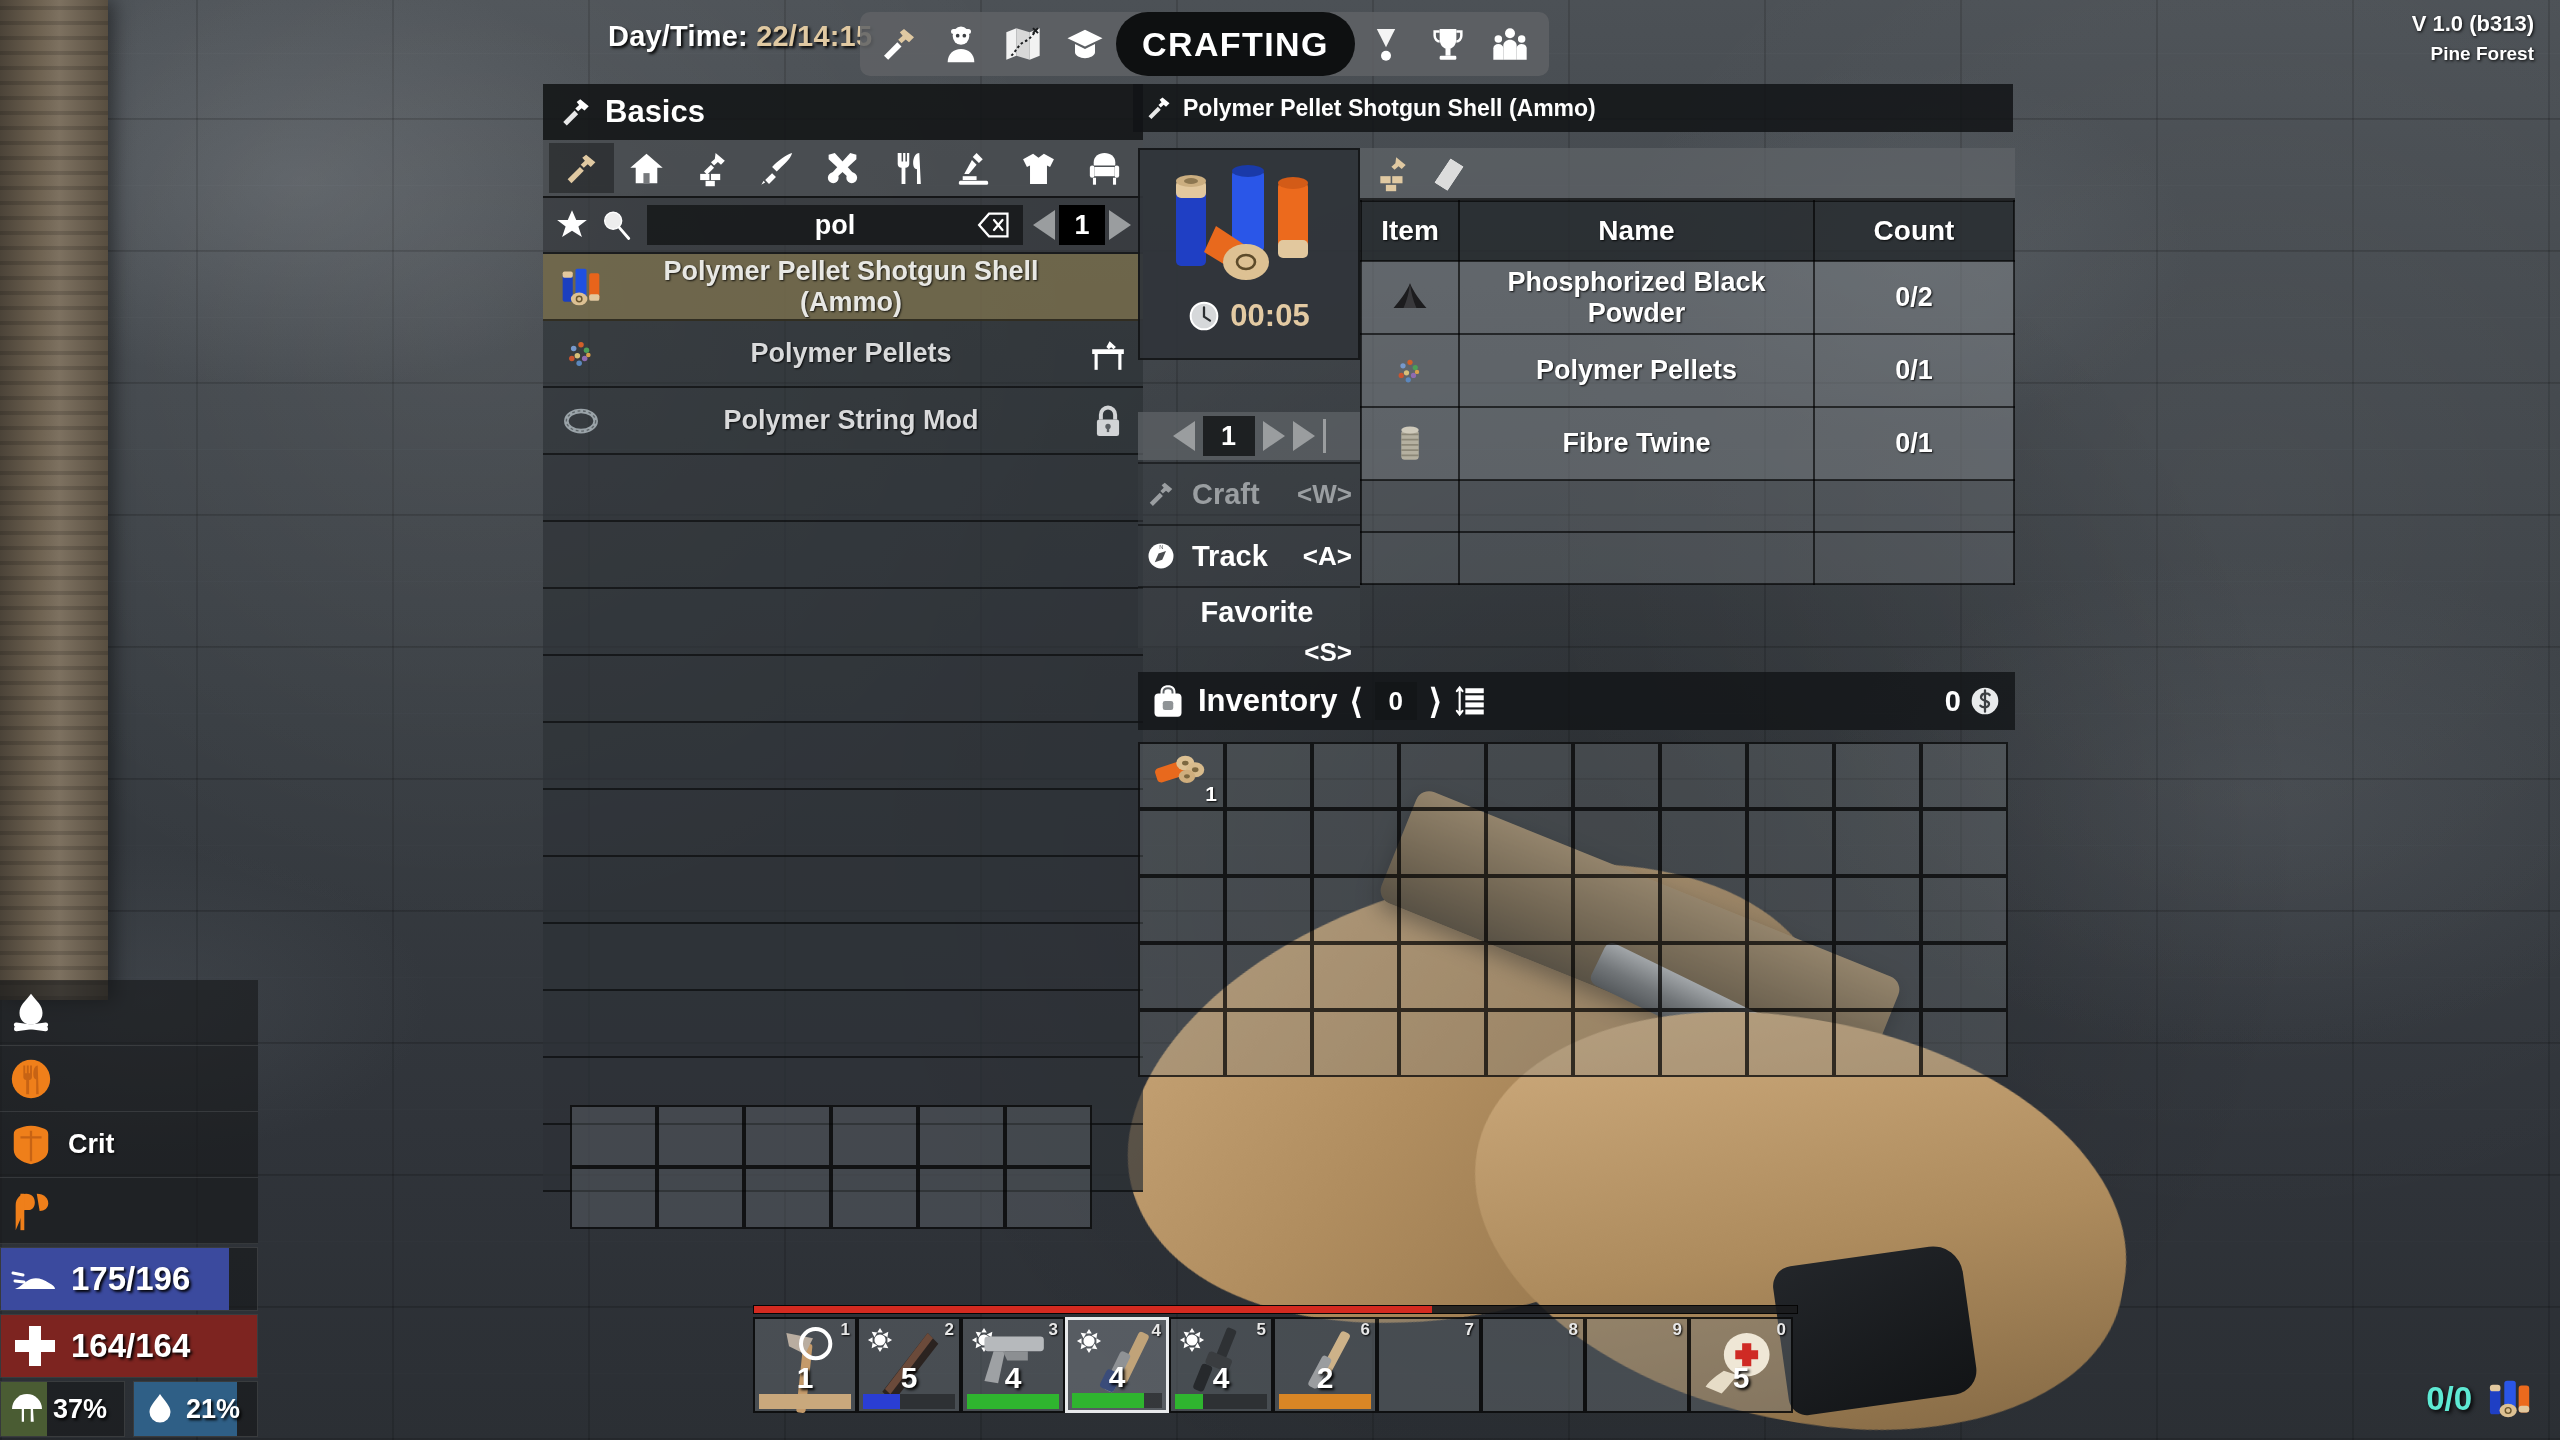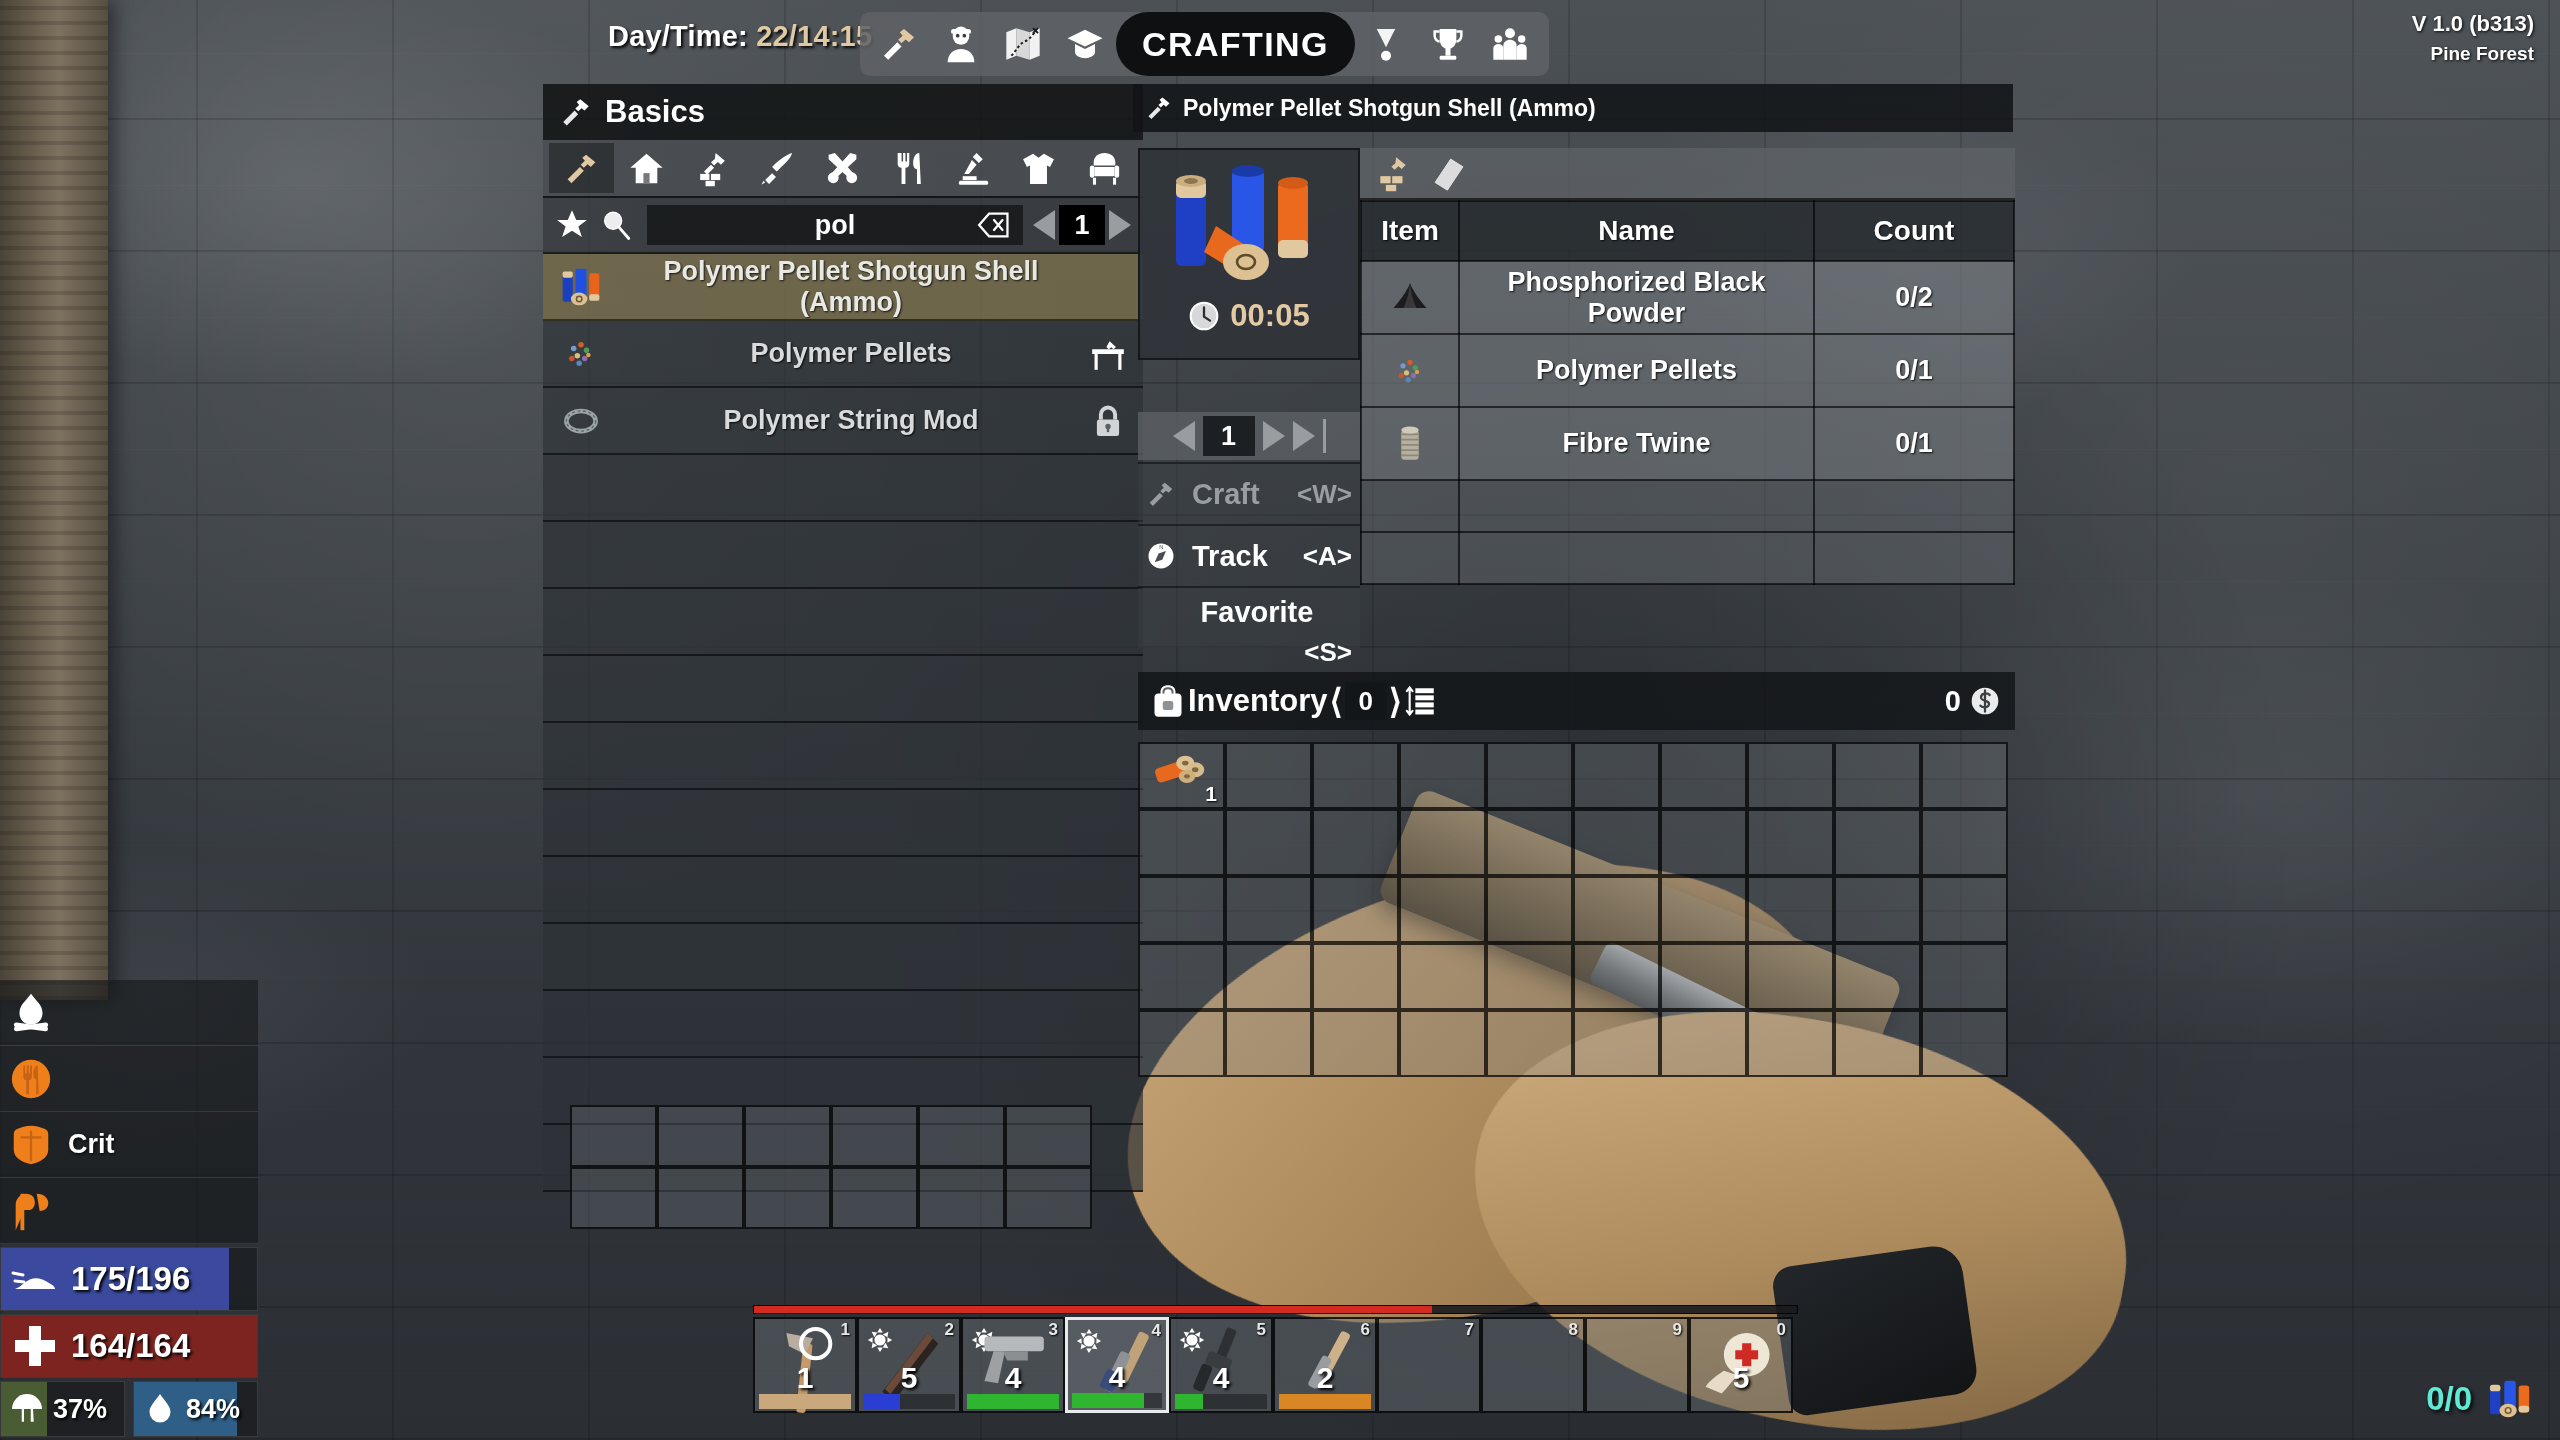--- a/index.html
+++ b/index.html
@@ -240,21 +240,21 @@
     text-shadow: 1px 1px 2px rgba(0,0,0,.85);
   }
   table.ing td.icol { width: 98px; }
   table.ing td.ccol { width: 200px; }
   table.ing tr.blank td { background: rgba(110,116,121,.38); height: 52px; }
 
   
   .inv-head {
     position: absolute; left: 1138px; top: 672px; width: 877px; height: 58px;
     background: rgba(18,20,22,.80);
-    display: flex; align-items: center; gap: 2px; padding-left: 12px;
+    display: flex; align-items: center; gap: 12px; padding-left: 12px;
   }
   .inv-head .bp svg { width: 36px; height: 36px; }
   .inv-head .lbl { color: #fff; font-size: 31px; font-weight: bold; }
   .inv-head .chev { color: #fff; font-size: 34px; font-weight: bold; }
   .inv-head .cnum {
     min-width: 42px; height: 38px; background: rgba(20,22,24,.92);
     color: #fff; font-size: 26px; font-weight: bold;
     display: flex; align-items: center; justify-content: center;
   }
   .inv-head .sort svg { width: 34px; height: 34px; }
@@ -911,21 +911,21 @@
           <path d="M14 6v12c0 2 1.4 3 3 3v20h3V21c1.6 0 3-1 3-3V6h-2v8h-1.4V6h-2v8H17V6z" fill="#fff"></path>
           <path d="M31 6c-3 0-5 4-5 9 0 3.4 1.4 5.4 3 5.4V41h4z" fill="#fff"></path>
         </svg>
       <span class="v">37%</span>
     </div>
     <div class="ministat">
       <div class="fill" id="fill-water" style="width: 84%; background: rgb(47, 95, 134);"></div>
       <svg viewBox="0 0 48 48">
           <path d="M24 4c-6 9-14 16-14 24a14 14 0 0028 0c0-8-8-15-14-24z" fill="#fff"></path>
         </svg>
-      <span class="v">84%</span>
+      <span class="v">21%</span>
     </div>
   </div>
 </div>
 
 <div class="hotbar-wrap">
   <div class="durabar">
     <div class="f" id="dura-fill" style="width: 65%;"></div>
   </div>
   <div class="hotbar">
 

